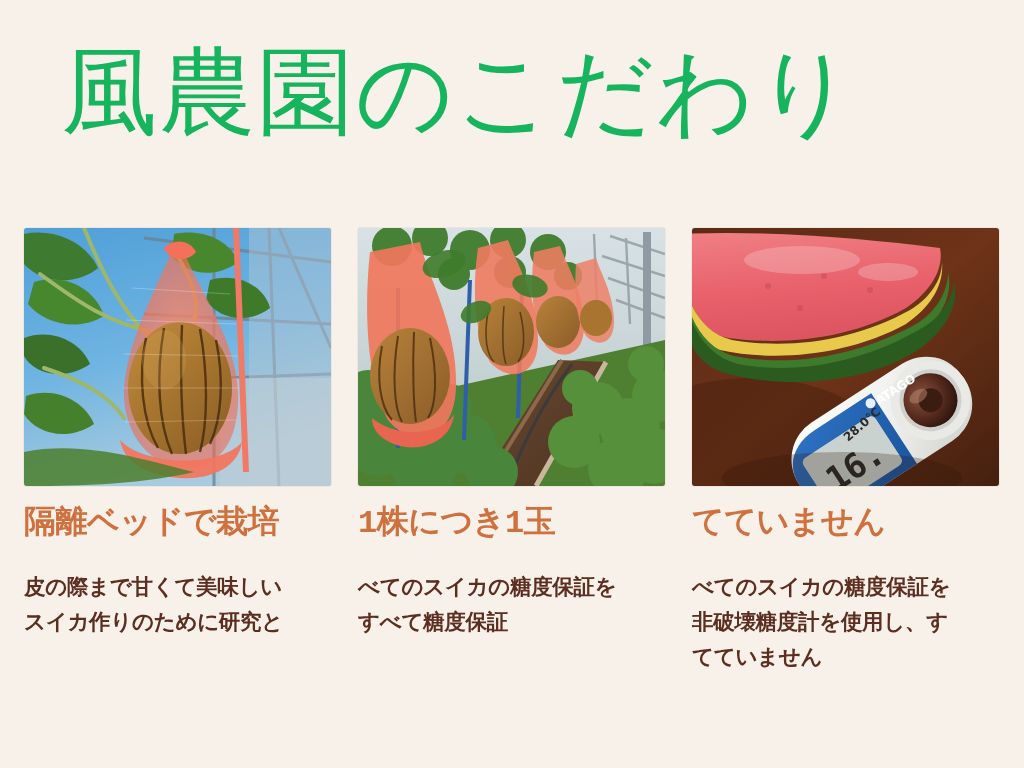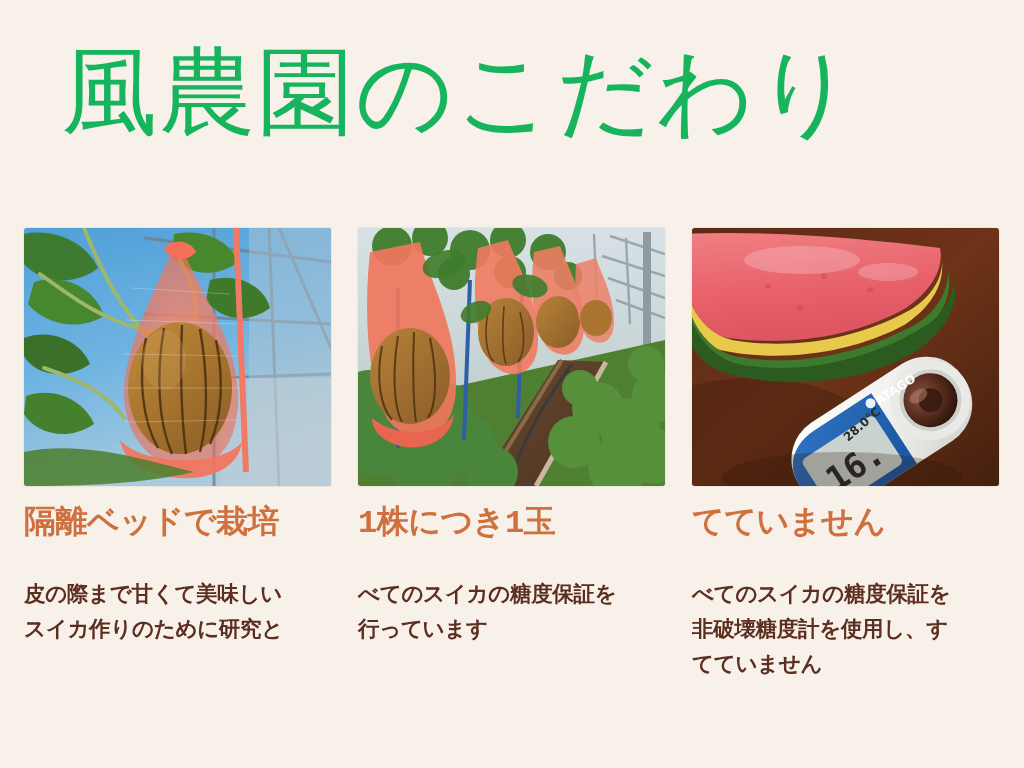--- a/index.html
+++ b/index.html
@@ -69,21 +69,21 @@
     margin-top: 18px;
     color: #CE713F;
     font-size: 32px;
     font-weight: 700;
     line-height: 1.25;
     letter-spacing: -0.5px;
     white-space: nowrap;
     font-family: Liberation Mono, monospace;
   }
   .card-body {
-    margin-top: 33px;
+    margin-top: 26px;
     color: #5C2E20;
     font-size: 21.5px;
     font-weight: 700;
     line-height: 1.62;
     letter-spacing: -0.3px;
     font-family: "DejaVu Sans", "Liberation Sans", sans-serif;
   }
   .card-body .line { display: block; white-space: nowrap; }
 </style>
 </head>
@@ -279,21 +279,21 @@
           <g fill="#3F7C2C" opacity="0.9">
             <ellipse cx="86" cy="36" rx="22" ry="13" transform="rotate(-18 86 36)"></ellipse>
             <ellipse cx="172" cy="58" rx="18" ry="11" transform="rotate(14 172 58)"></ellipse>
             <ellipse cx="118" cy="84" rx="16" ry="10" transform="rotate(-24 118 84)"></ellipse>
           </g>
         </svg>
       </div>
       <div class="card-heading">1株につき1玉</div>
       <div class="card-body">
         <span class="line">べてのスイカの糖度保証を</span>
-        <span class="line">行っています</span>
+        <span class="line">すべて糖度保証</span>
       </div>
     </div>
 
     <div class="column">
       <div class="photo">
         <svg viewBox="0 0 307 258" preserveAspectRatio="xMidYMid slice">
           <defs>
             <linearGradient id="table3" x1="0" y1="0" x2="1" y2="1">
               <stop offset="0" stop-color="#5C2A16"></stop>
               <stop offset="0.5" stop-color="#6E3318"></stop>

